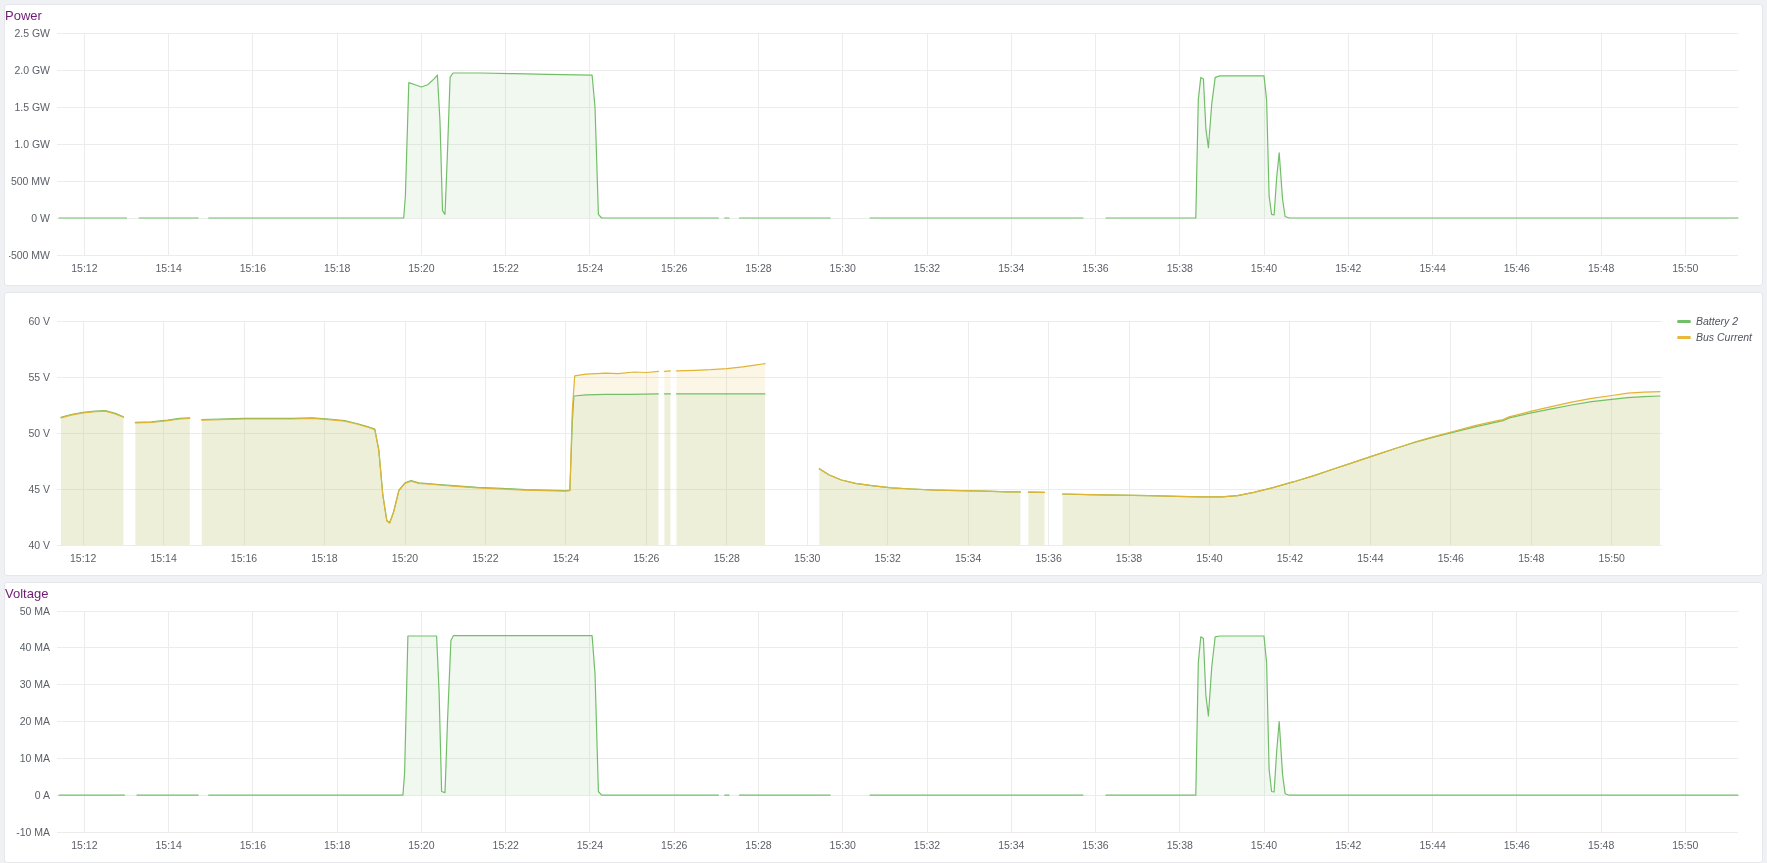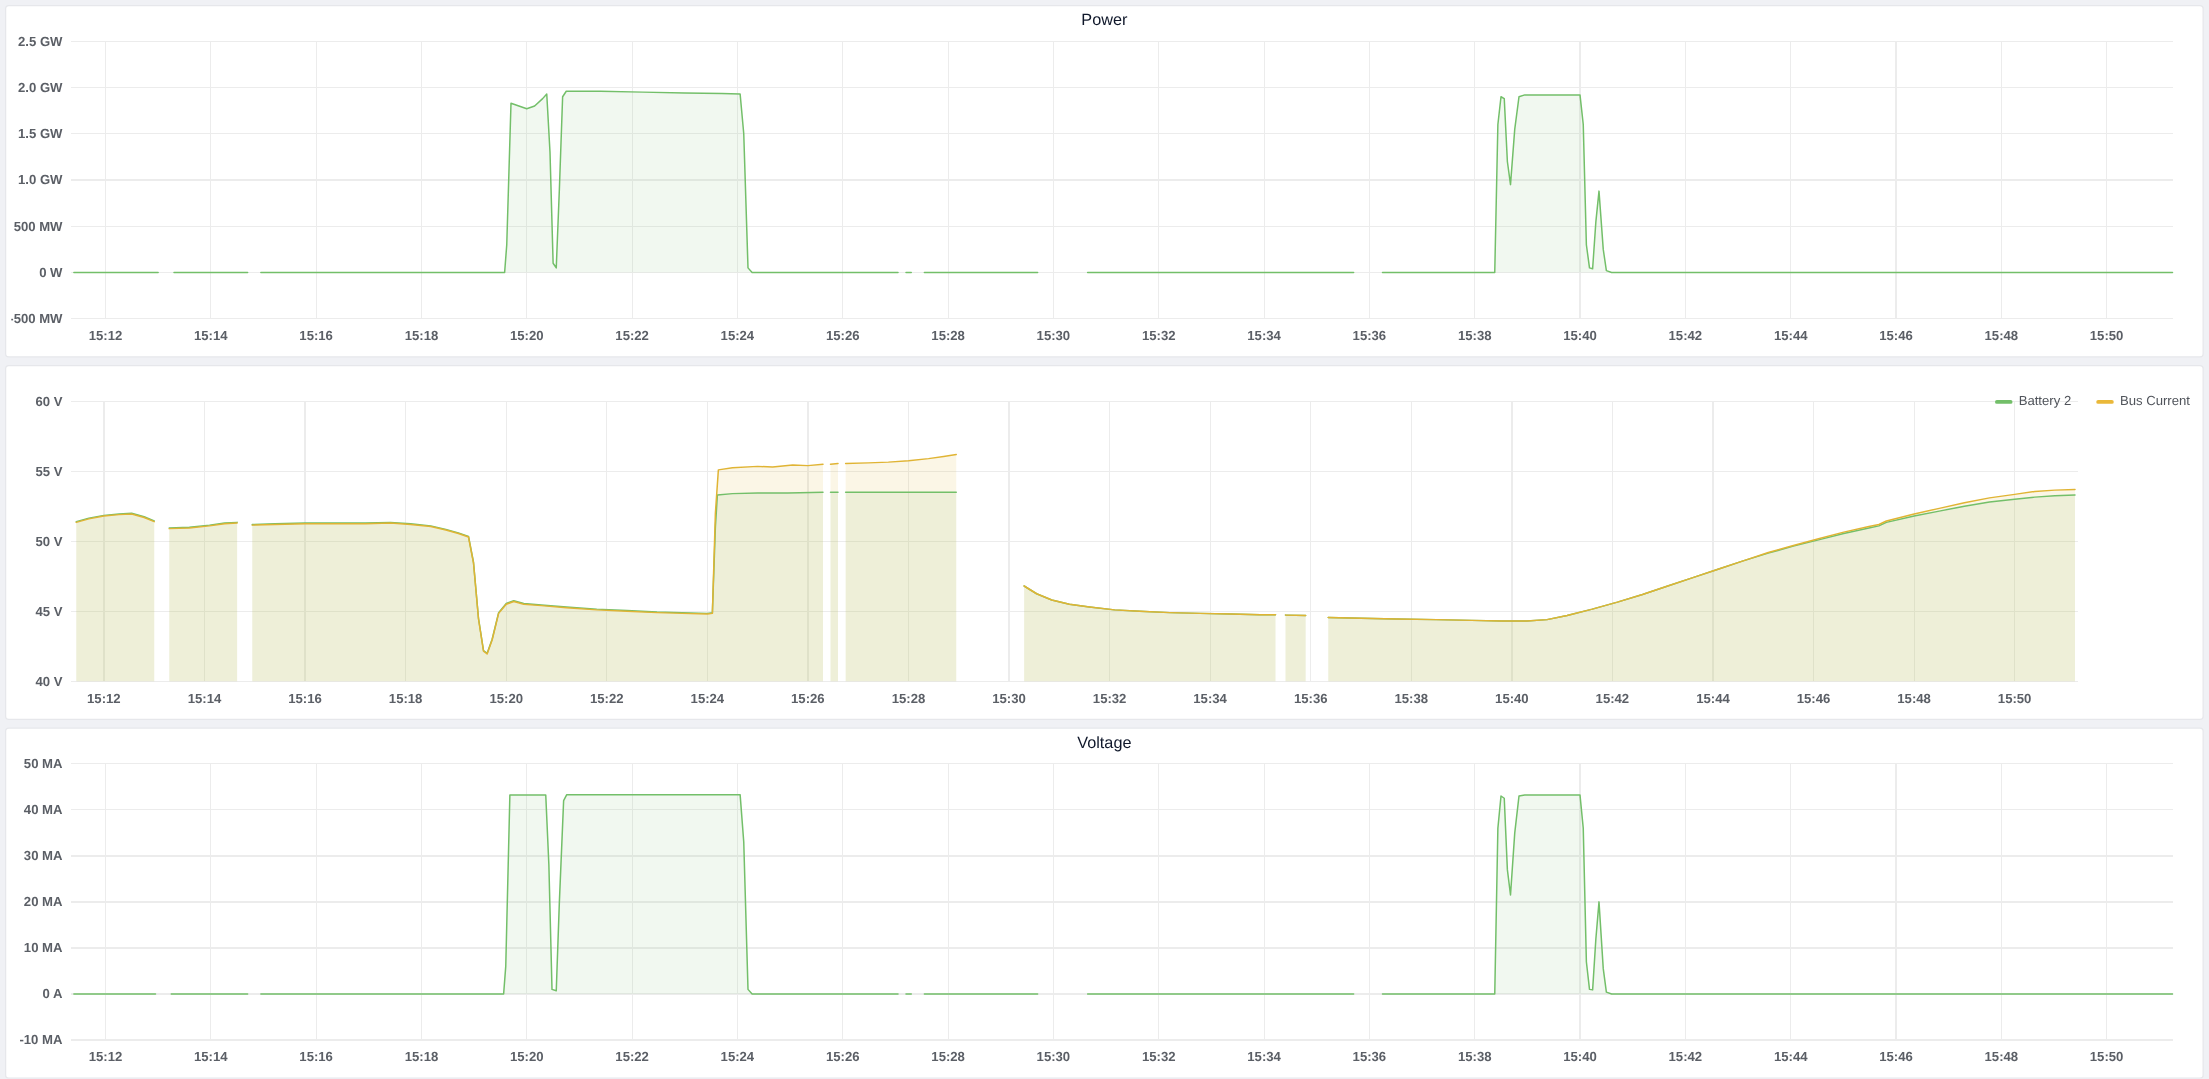--- a/index.html
+++ b/index.html
@@ -7,27 +7,27 @@
     width:1767px;height:863px;background:#f0f1f5;
     font-family:"Liberation Sans",sans-serif;overflow:hidden;position:relative;
   }
   .dash{position:absolute;left:4px;top:4px;width:1759px;}
   .panel{
     position:relative;background:#ffffff;border:1px solid #e6e7eb;border-radius:3px;
     box-sizing:border-box;margin-bottom:6px;
   }
   .panel-title{
     position:absolute;top:2px;left:0;right:0;height:18px;line-height:18px;
-    text-align:center;font-size:13px;font-weight:500;color:#0f172a;cursor:pointer;
-  }
-  .chart-host{position:absolute;left:4px;right:4px;top:20px;bottom:4px;font-weight:bold;}
+    text-align:left;font-size:13px;font-weight:500;color:#701a75;cursor:pointer;
+  }
+  .chart-host{position:absolute;left:4px;right:4px;top:20px;bottom:4px;}
   svg{display:block;}
   svg text{font-family:"Liberation Sans",sans-serif;font-size:10.5px;fill:#5b5f66;}
   .legend{
-    position:absolute;top:22px;right:10px;display:flex;flex-direction:row;gap:20px;z-index:2;
+    position:absolute;top:22px;right:10px;display:flex;flex-direction:column;gap:4px;z-index:2;font-style:italic;
   }
   .legend-item{display:flex;align-items:center;gap:5px;cursor:pointer;}
   .legend-item .swatch{width:14px;height:3px;border-radius:2px;display:inline-block;}
   .legend-item .lbl{font-size:10.5px;color:#50545b;line-height:12px;}
   #p-power{height:282px;}
   #p-voltage{height:284px;}
   #p-current{height:281px;}
 </style>
 </head>
 <body>

